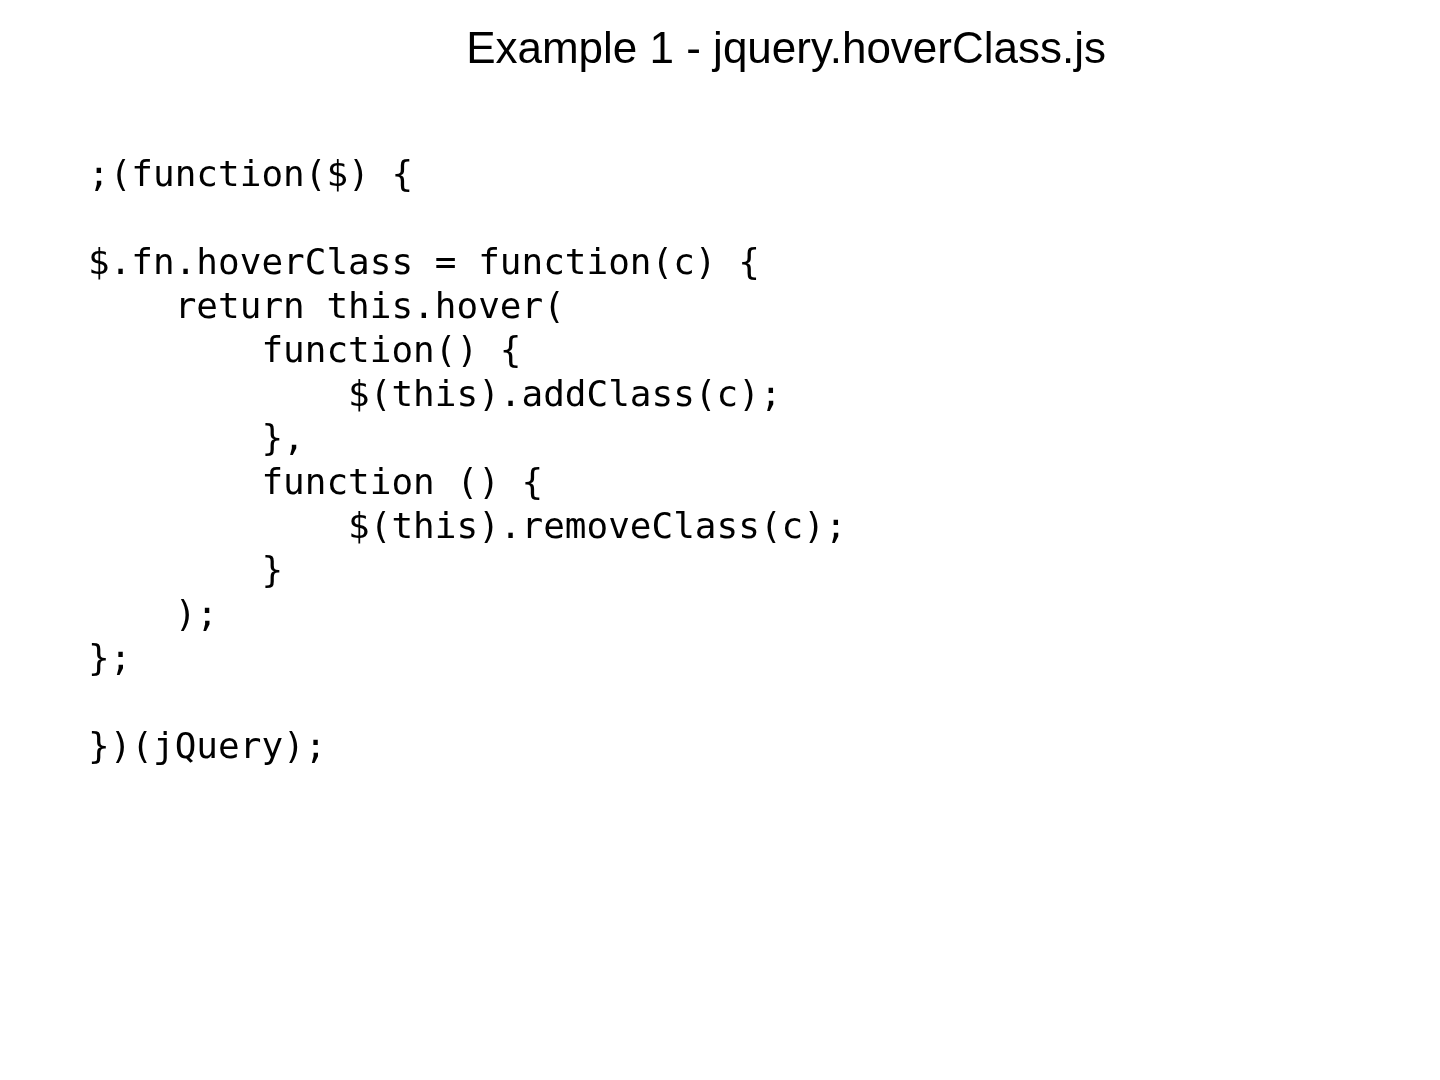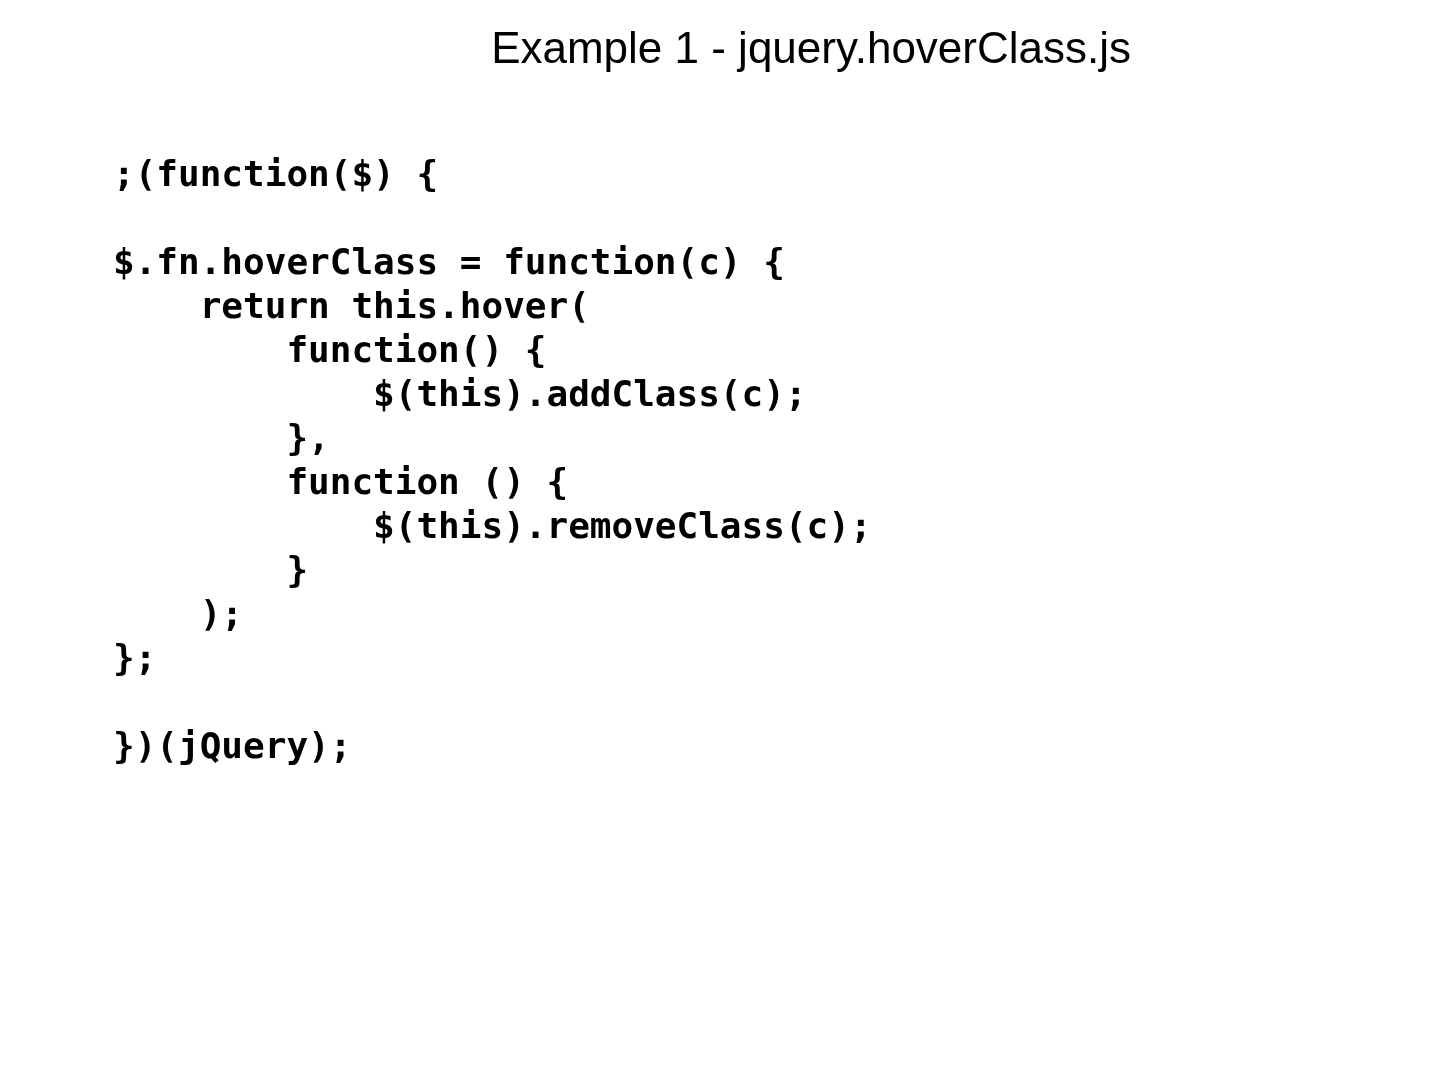--- a/index.html
+++ b/index.html
@@ -13,21 +13,20 @@
     background: #ffffff;
     font-family: "Liberation Sans", sans-serif;
     overflow: hidden;
   }
   #slide {
     position: relative;
     width: 1160px;
     height: 1080px;
     background: #ffffff;
     box-sizing: border-box;
-    margin-left: 25px;
   }
   #slide-title {
     position: absolute;
     top: 21px;
     left: 0;
     right: 54px;
     text-align: right;
     font-family: "Liberation Sans", sans-serif;
     font-size: 44px;
     font-weight: 400;
@@ -47,21 +46,20 @@
     color: #000000;
     white-space: pre;
     margin: 0;
     padding: 0;
     tab-size: 4;
   }
   #code-block .code-line {
     display: block;
     min-height: 44px;
     white-space: pre;
-    font-weight: bold;
   }
   #code-block .code-line.blank {
     min-height: 44px;
   }
 </style>
 </head>
 <body style="background: rgb(255, 255, 255);">
 
 <div id="slide" style="background: rgb(255, 255, 255);">
 

